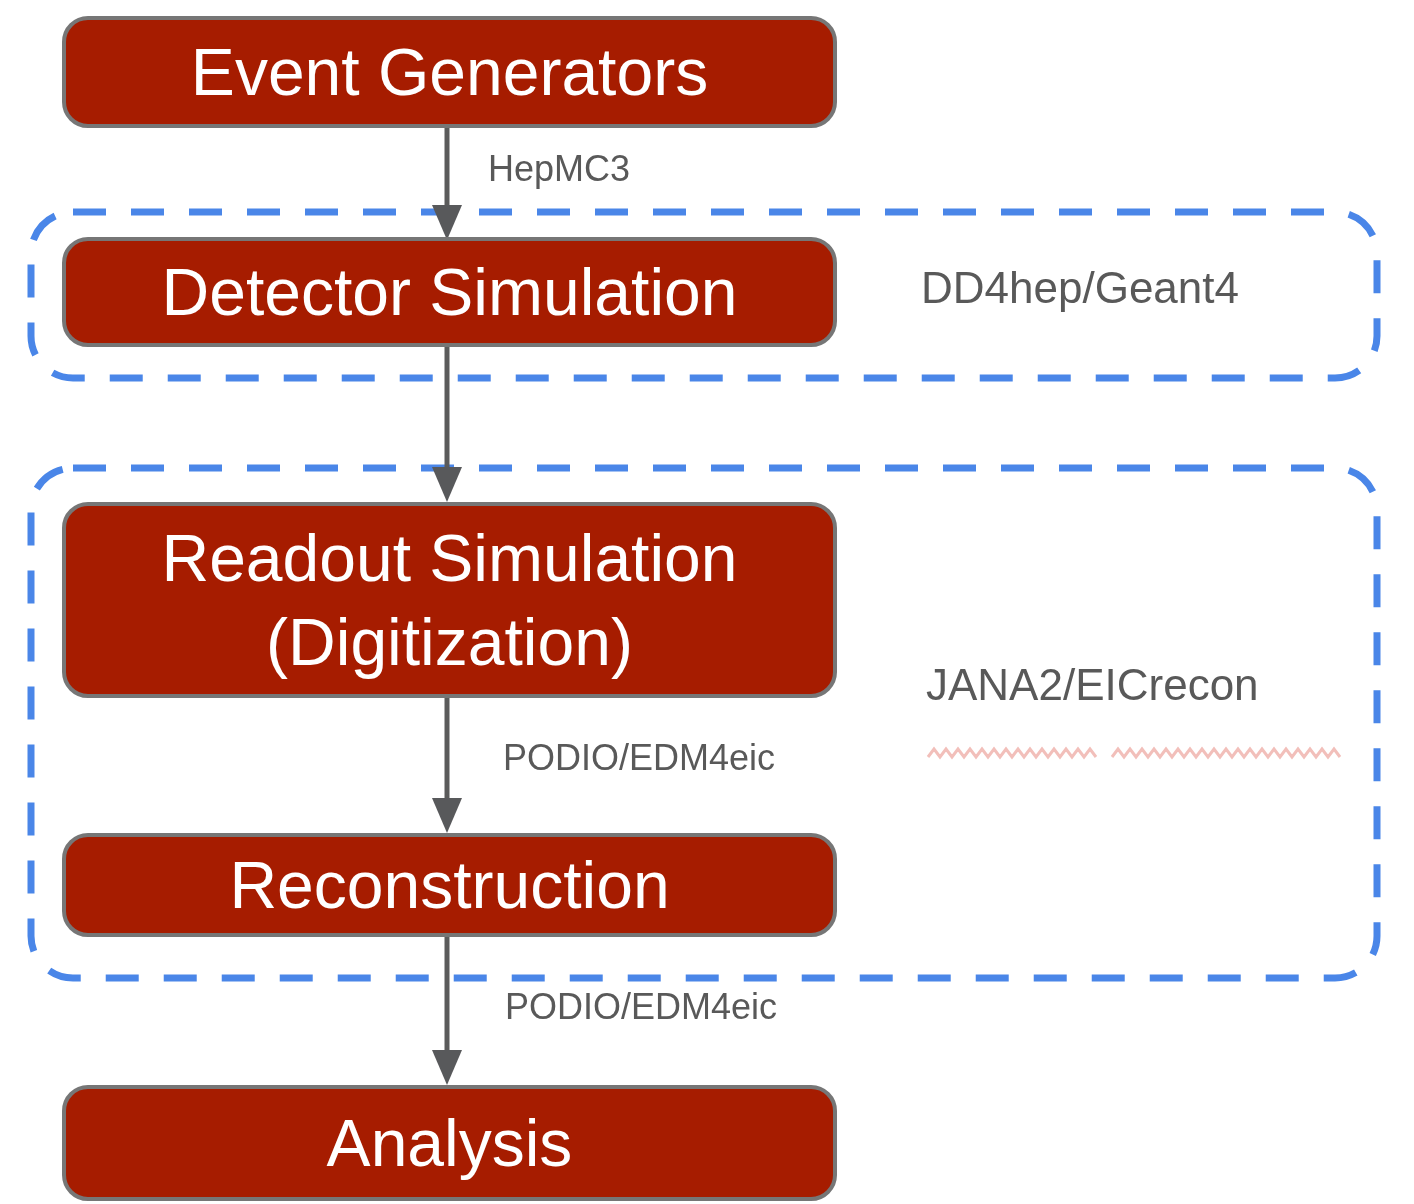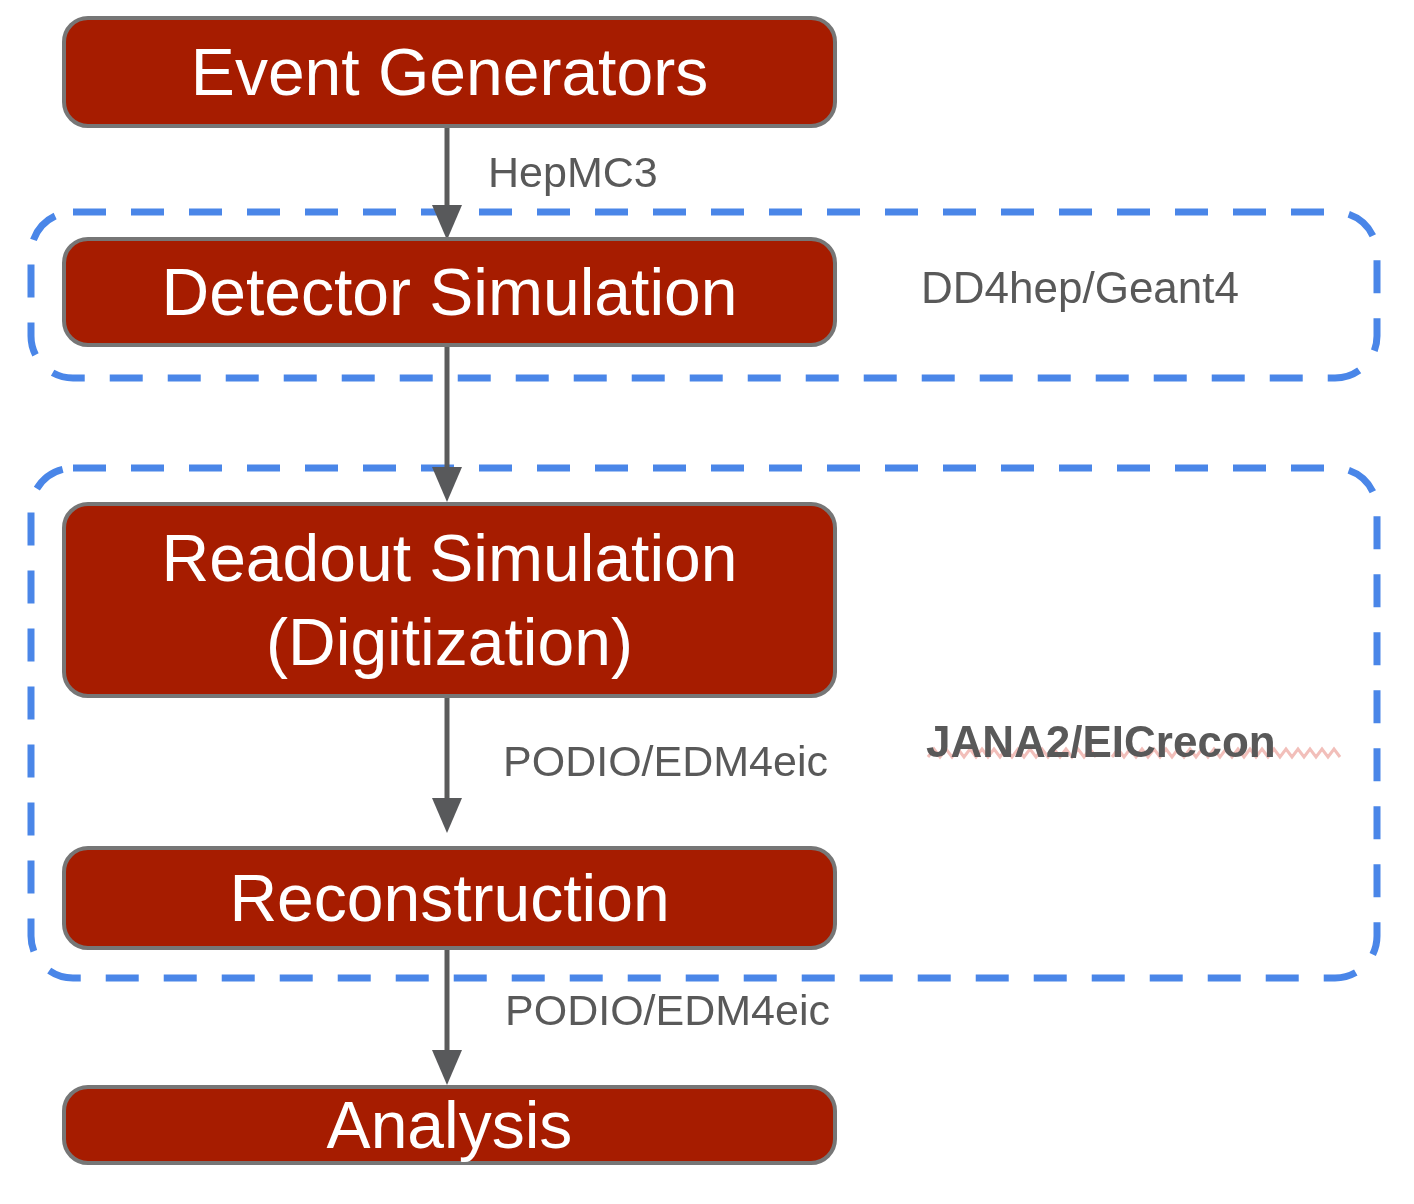--- a/index.html
+++ b/index.html
@@ -29,44 +29,44 @@
     display: flex;
     flex-direction: column;
     justify-content: center;
     text-align: center;
     line-height: 1.28;
     z-index: 2;
   }
   .node-event        { top: 16px;   height: 112px; }
   .node-detector     { top: 237px;  height: 110px; }
   .node-readout      { top: 502px;  height: 196px; }
-  .node-reco         { top: 833px;  height: 104px; margin-top: 13px; }
-  .node-analysis     { top: 1085px; height: 80px; }
+  .node-reco         { top: 833px;  height: 104px; }
+  .node-analysis     { top: 1085px; height: 116px; }
   .edge-label {
     position: absolute;
     color: #595959;
-    font-size: 43px;
+    font-size: 36px;
     line-height: 1;
     white-space: nowrap;
     z-index: 2;
   }
   .lbl-hepmc3     { left: 488px; top: 151px; }
   .lbl-podio-hep  { left: 503px; top: 388px; }
   .lbl-podio-eic1 { left: 503px; top: 740px; }
   .lbl-podio-eic2 { left: 505px; top: 989px; }
   .group-label {
     position: absolute;
     color: #595959;
     font-size: 44px;
     line-height: 1;
     white-space: nowrap;
     z-index: 2;
   }
   .lbl-dd4hep { left: 921px; top: 266px; }
-  .lbl-jana2  { left: 926px; top: 720px; font-weight: bold; }
+  .lbl-jana2  { left: 926px; top: 663px; }
 </style>
 </head>
 <body>
 
 <div class="canvas">
 
   <svg class="bg-layer" viewBox="0 0 1414 1204" xmlns="http://www.w3.org/2000/svg">
 
     <rect x="31" y="212" width="1346" height="166" rx="42" ry="42" fill="none" stroke="#4A86E8" stroke-width="7" stroke-dasharray="33 25"></rect>
 

